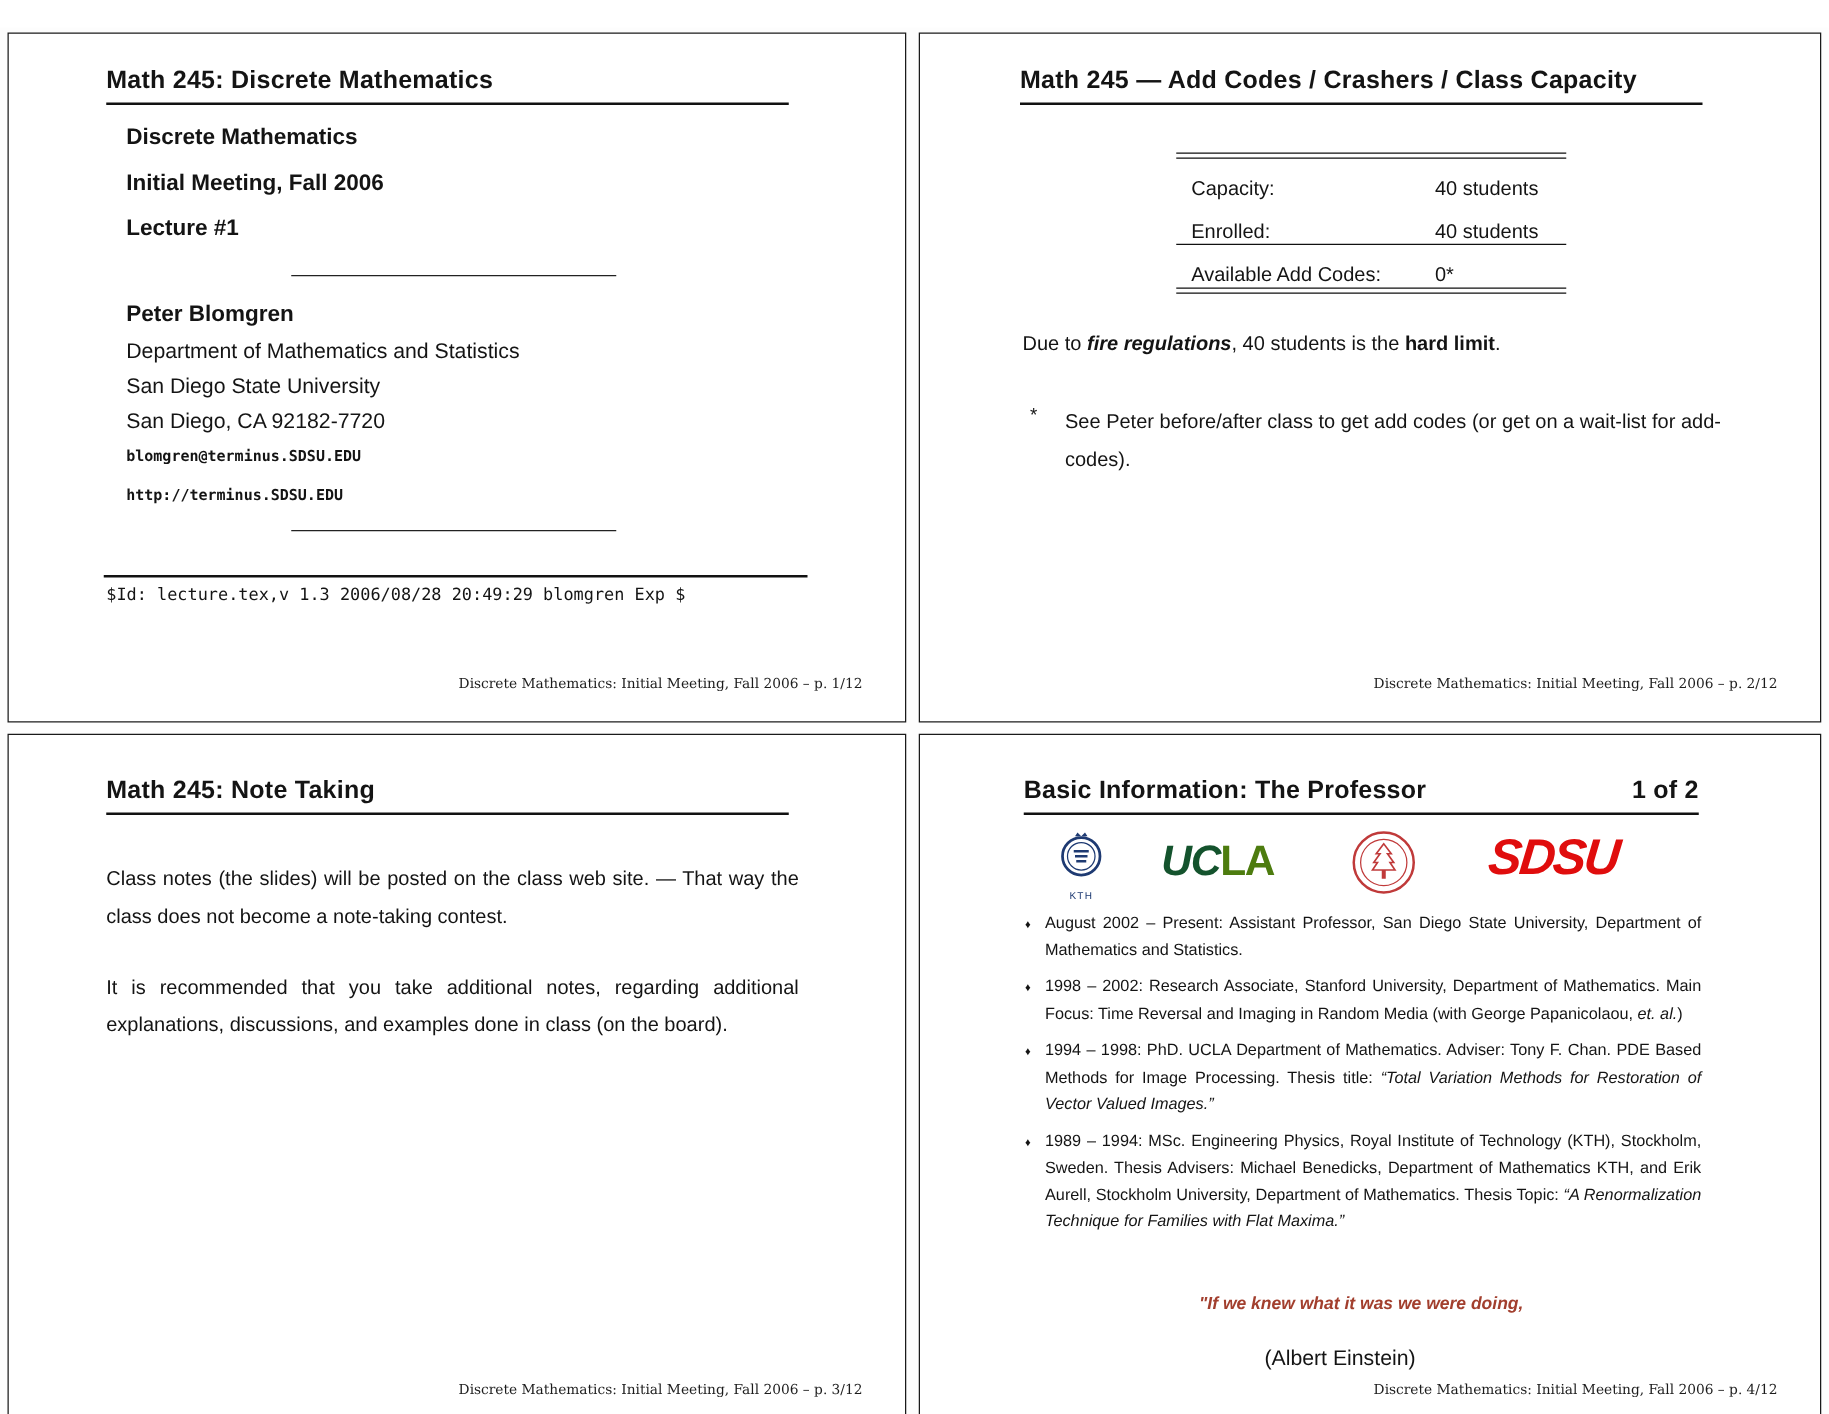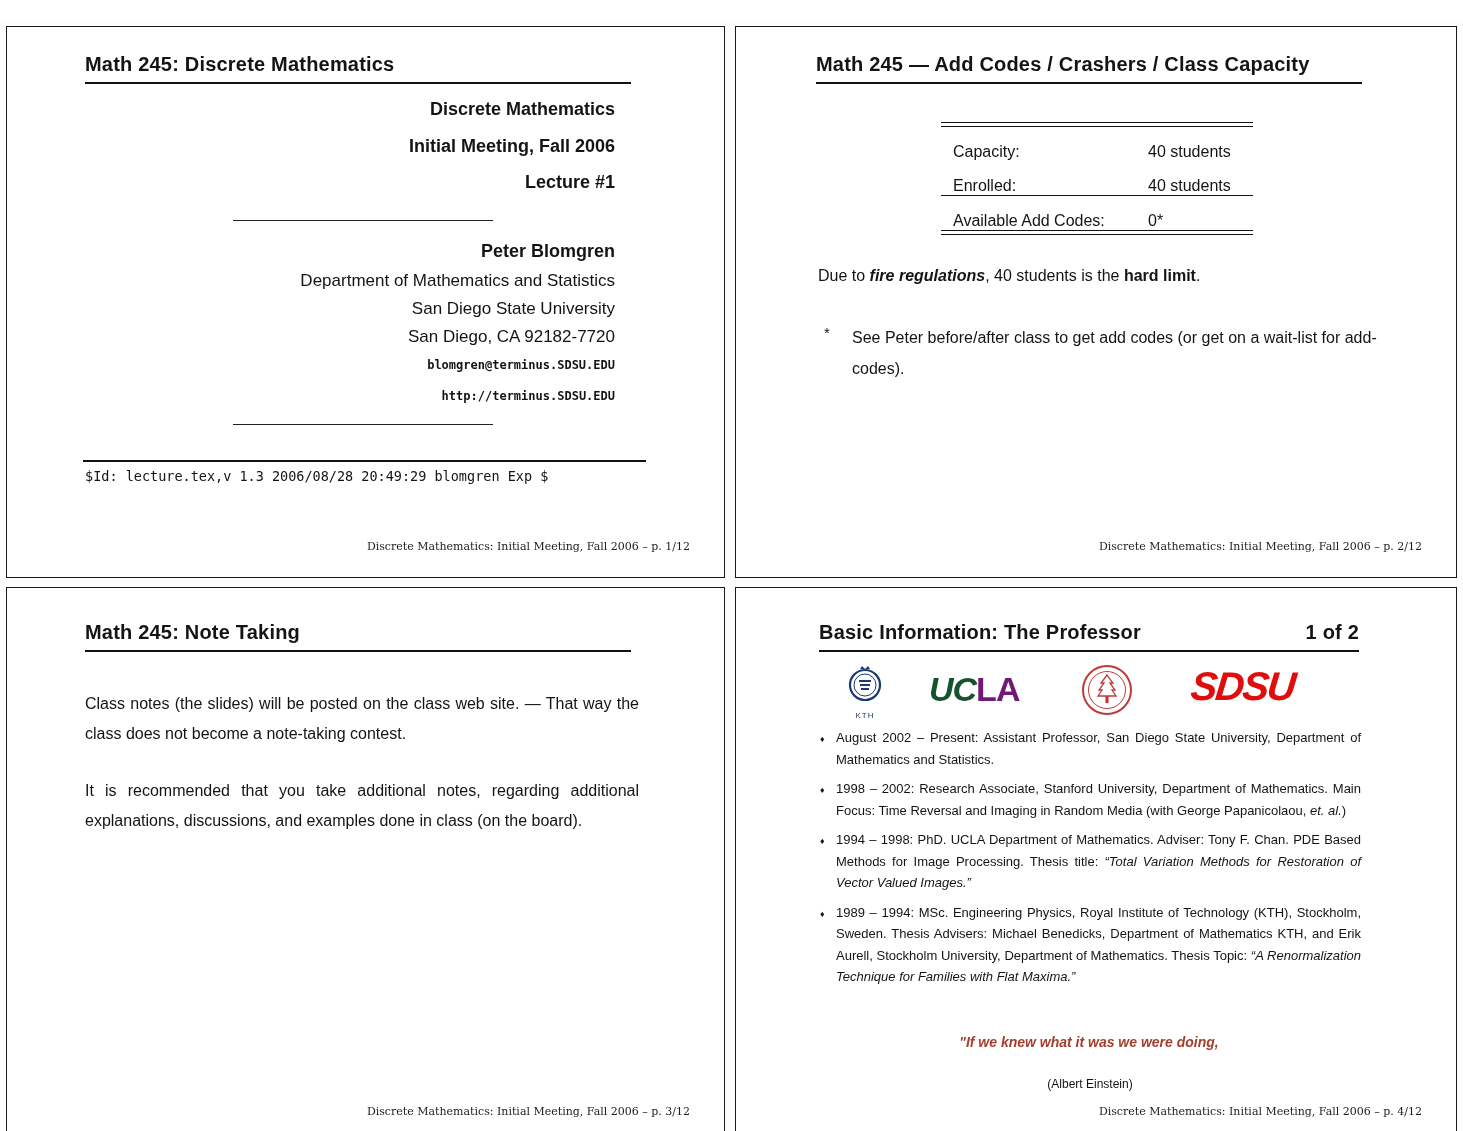--- a/index.html
+++ b/index.html
@@ -15,21 +15,21 @@
 
   .slide-title{font-size:20px;font-weight:700;letter-spacing:.2px;white-space:nowrap;}
   .title-rule{height:2px;background:#111;}
   .thin-rule{height:1px;background:#222;}
   .footer{font-family:"DejaVu Serif","Liberation Serif",serif;font-size:11px;color:#1c1c1c;
           white-space:nowrap;}
 
   
   .s1-title{left:78px;top:26px;}
   .s1-rule{left:78px;top:55px;width:546px;}
-  .cline{left:62px;width:546px;text-align:right;white-space:nowrap;}
+  .cline{left:94px;width:546px;text-align:left;white-space:nowrap;}
   .cbold{font-weight:700;font-size:18px;}
   .caddr{font-size:17px;}
   .cmono{font-family:"DejaVu Sans Mono","Liberation Mono",monospace;font-weight:700;font-size:12px;}
   .s1-course{top:72px;}
   .s1-meeting{top:109px;}
   .s1-lecture{top:145px;}
   .s1-div1{left:226px;top:193px;width:260px;}
   .s1-author{top:214px;}
   .s1-dept{top:244px;}
   .s1-univ{top:272px;}
@@ -66,31 +66,31 @@
 
   
   .s4-titlerow{left:83px;top:33px;width:540px;display:flex;justify-content:space-between;}
   .s4-rule{left:83px;top:62px;width:540px;}
   .s4-logos{left:83px;top:74px;width:540px;height:60px;}
   .logo{position:absolute;}
   .kth-logo{left:26px;top:2px;width:40px;text-align:center;}
   .kth-label{display:block;color:#1e3a72;font-size:8px;letter-spacing:1px;margin-top:-1px;}
   .ucla-logo{left:110px;top:8px;font-size:34px;font-weight:700;letter-spacing:-1px;white-space:nowrap;}
   .ucla-uc{color:#14532d;font-style:italic;}
-  .ucla-la{color:#701a75;}
+  .ucla-la{color:#4d7c0f;}
   .stanford-logo{left:262px;top:2px;}
   .sdsu-logo{left:372px;top:2px;font-size:40px;font-weight:800;font-style:italic;
              letter-spacing:-2px;color:#e00d0d;transform:skewX(-6deg);white-space:nowrap;}
   .s4-bullets{left:83px;top:139px;width:542px;}
   .bullet{position:relative;padding-left:17px;margin-bottom:8px;text-align:justify;
           font-size:13px;line-height:21.5px;}
   .bmark{position:absolute;left:1px;top:2px;font-size:9px;}
   .s4-quote{left:83px;top:444px;width:540px;text-align:center;color:#a23f2e;
             font-weight:700;font-style:italic;font-size:14px;line-height:21px;}
-  .s4-attr{left:84px;top:489px;width:540px;text-align:center;font-size:12px;}
+  .s4-attr{left:66px;top:489px;width:540px;text-align:center;font-size:17px;}
 </style>
 </head>
 <body>
 
 <div class="sheet">
 
   <section class="panel" id="p1">
     <div class="abs s1-title slide-title">Math 245: Discrete Mathematics</div>
     <div class="abs s1-rule title-rule"></div>
     <div class="abs cline cbold s1-course">Discrete Mathematics</div>

